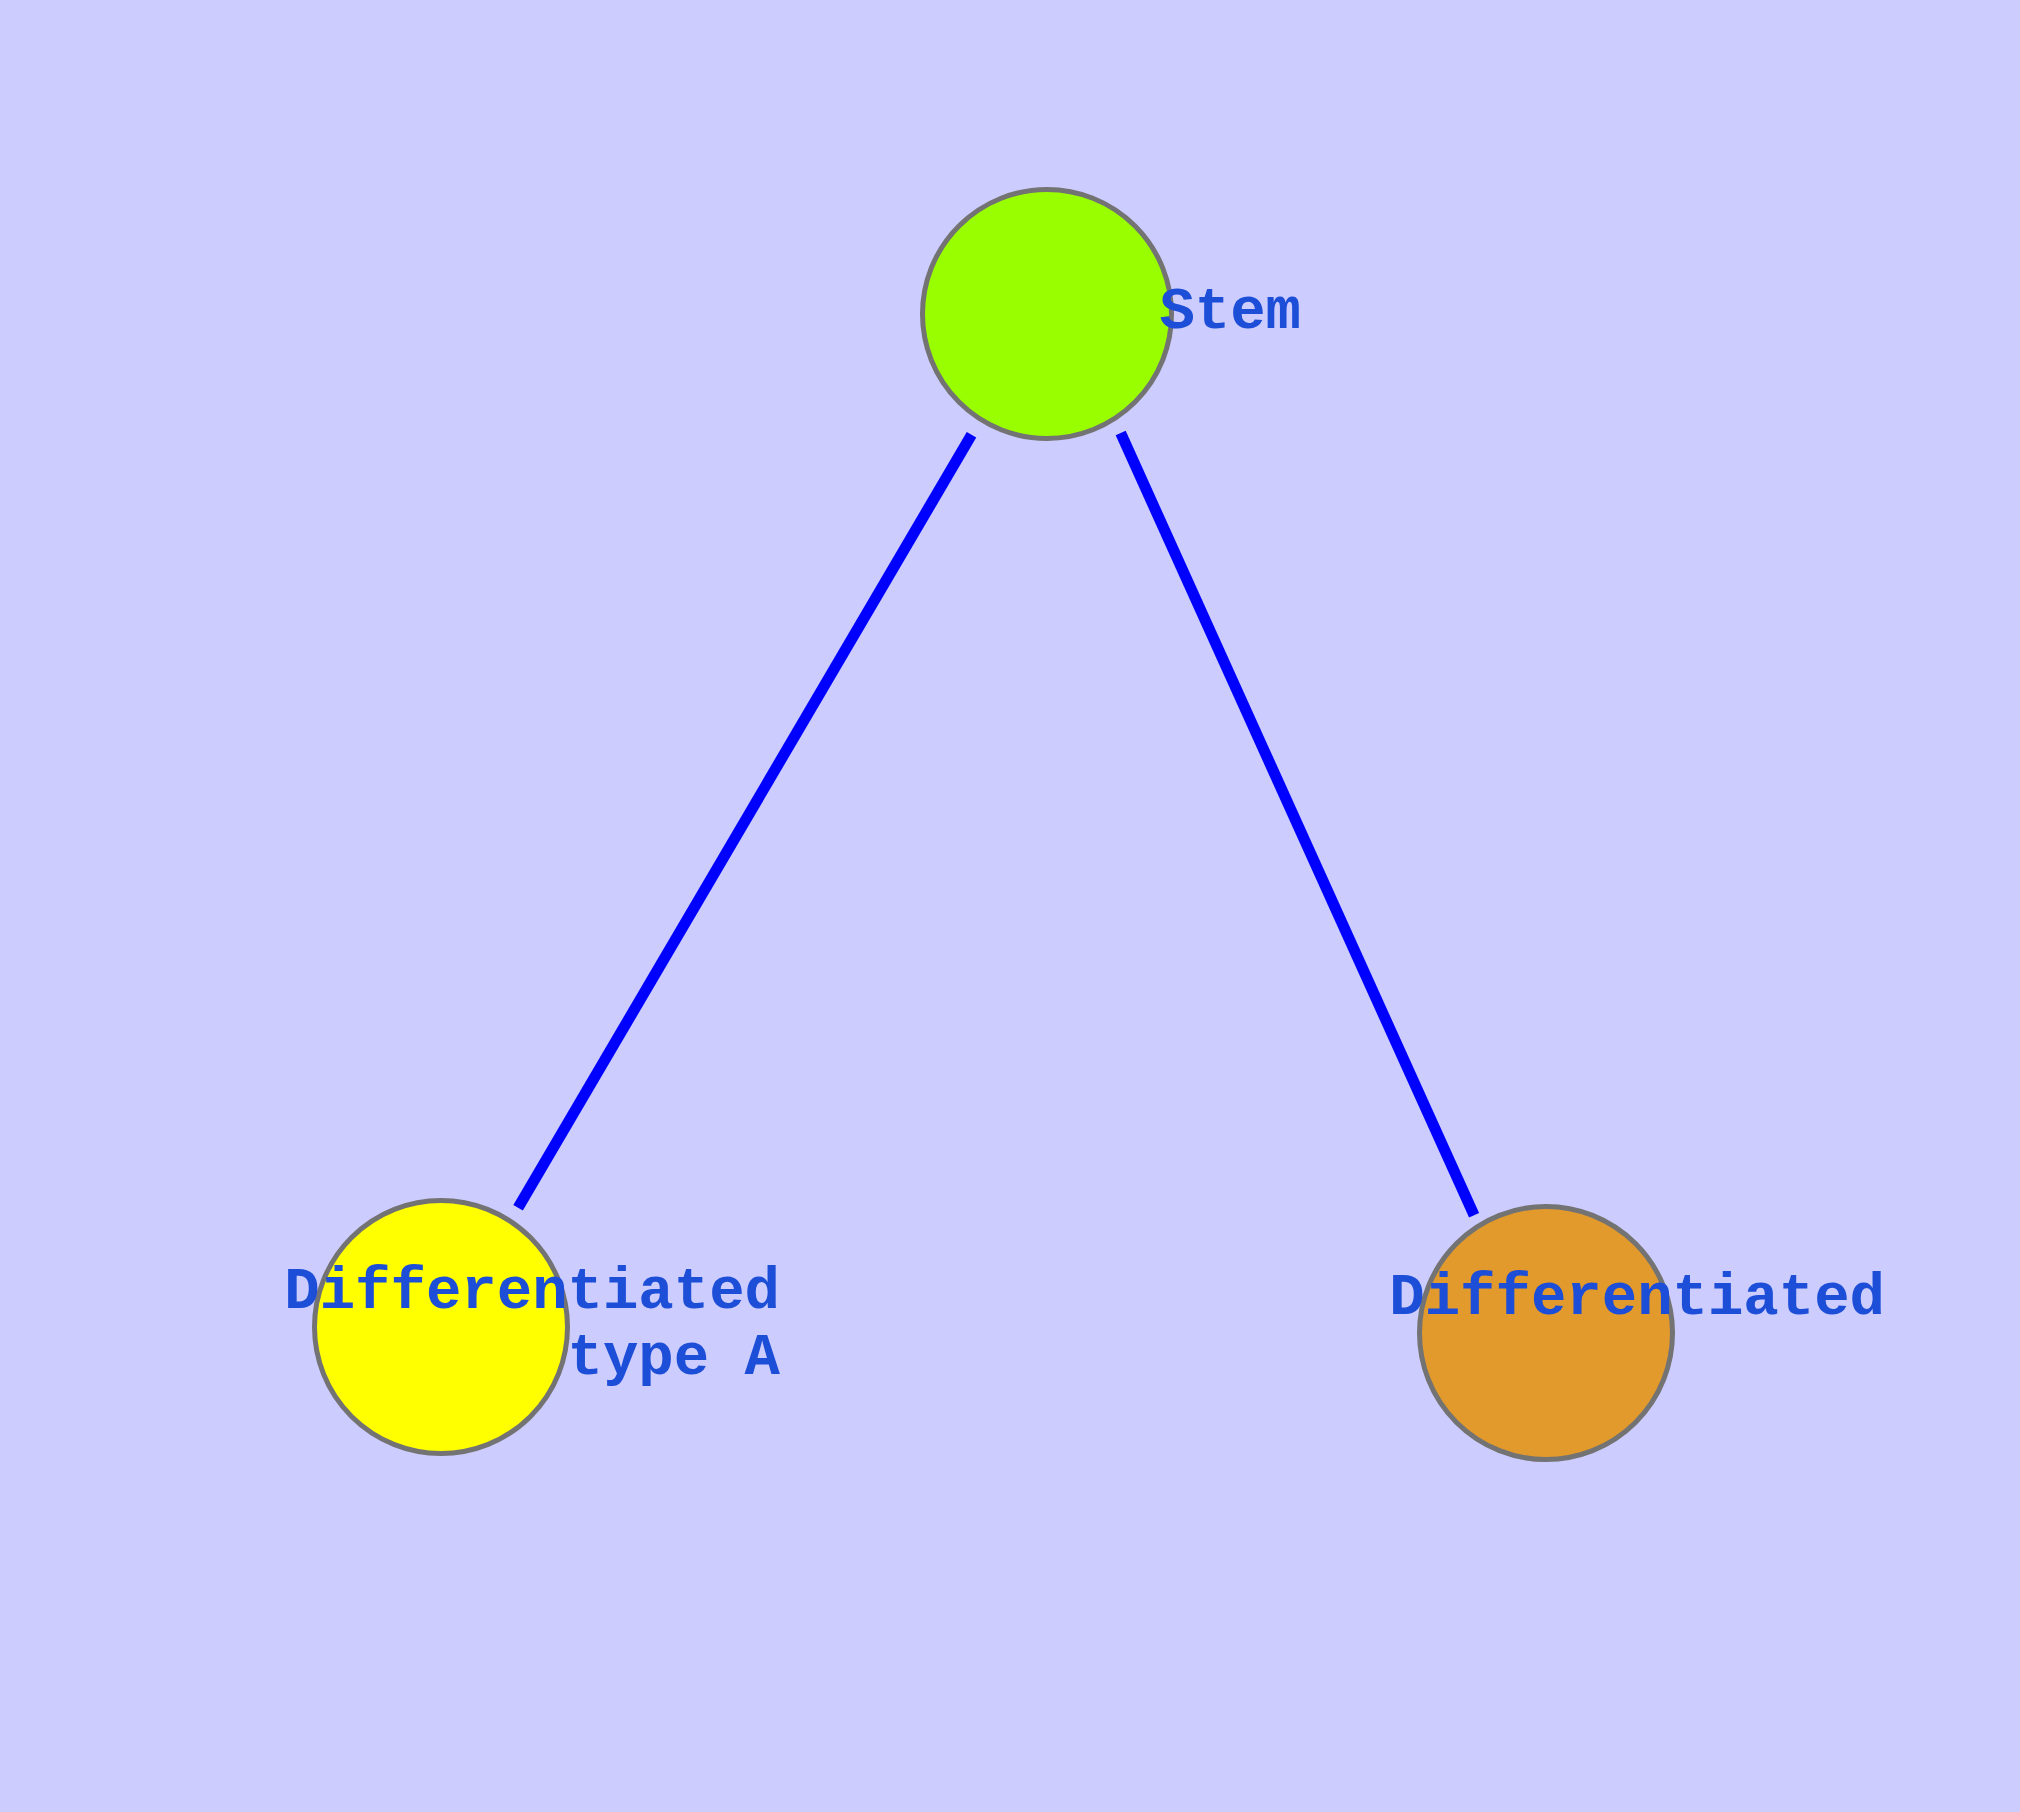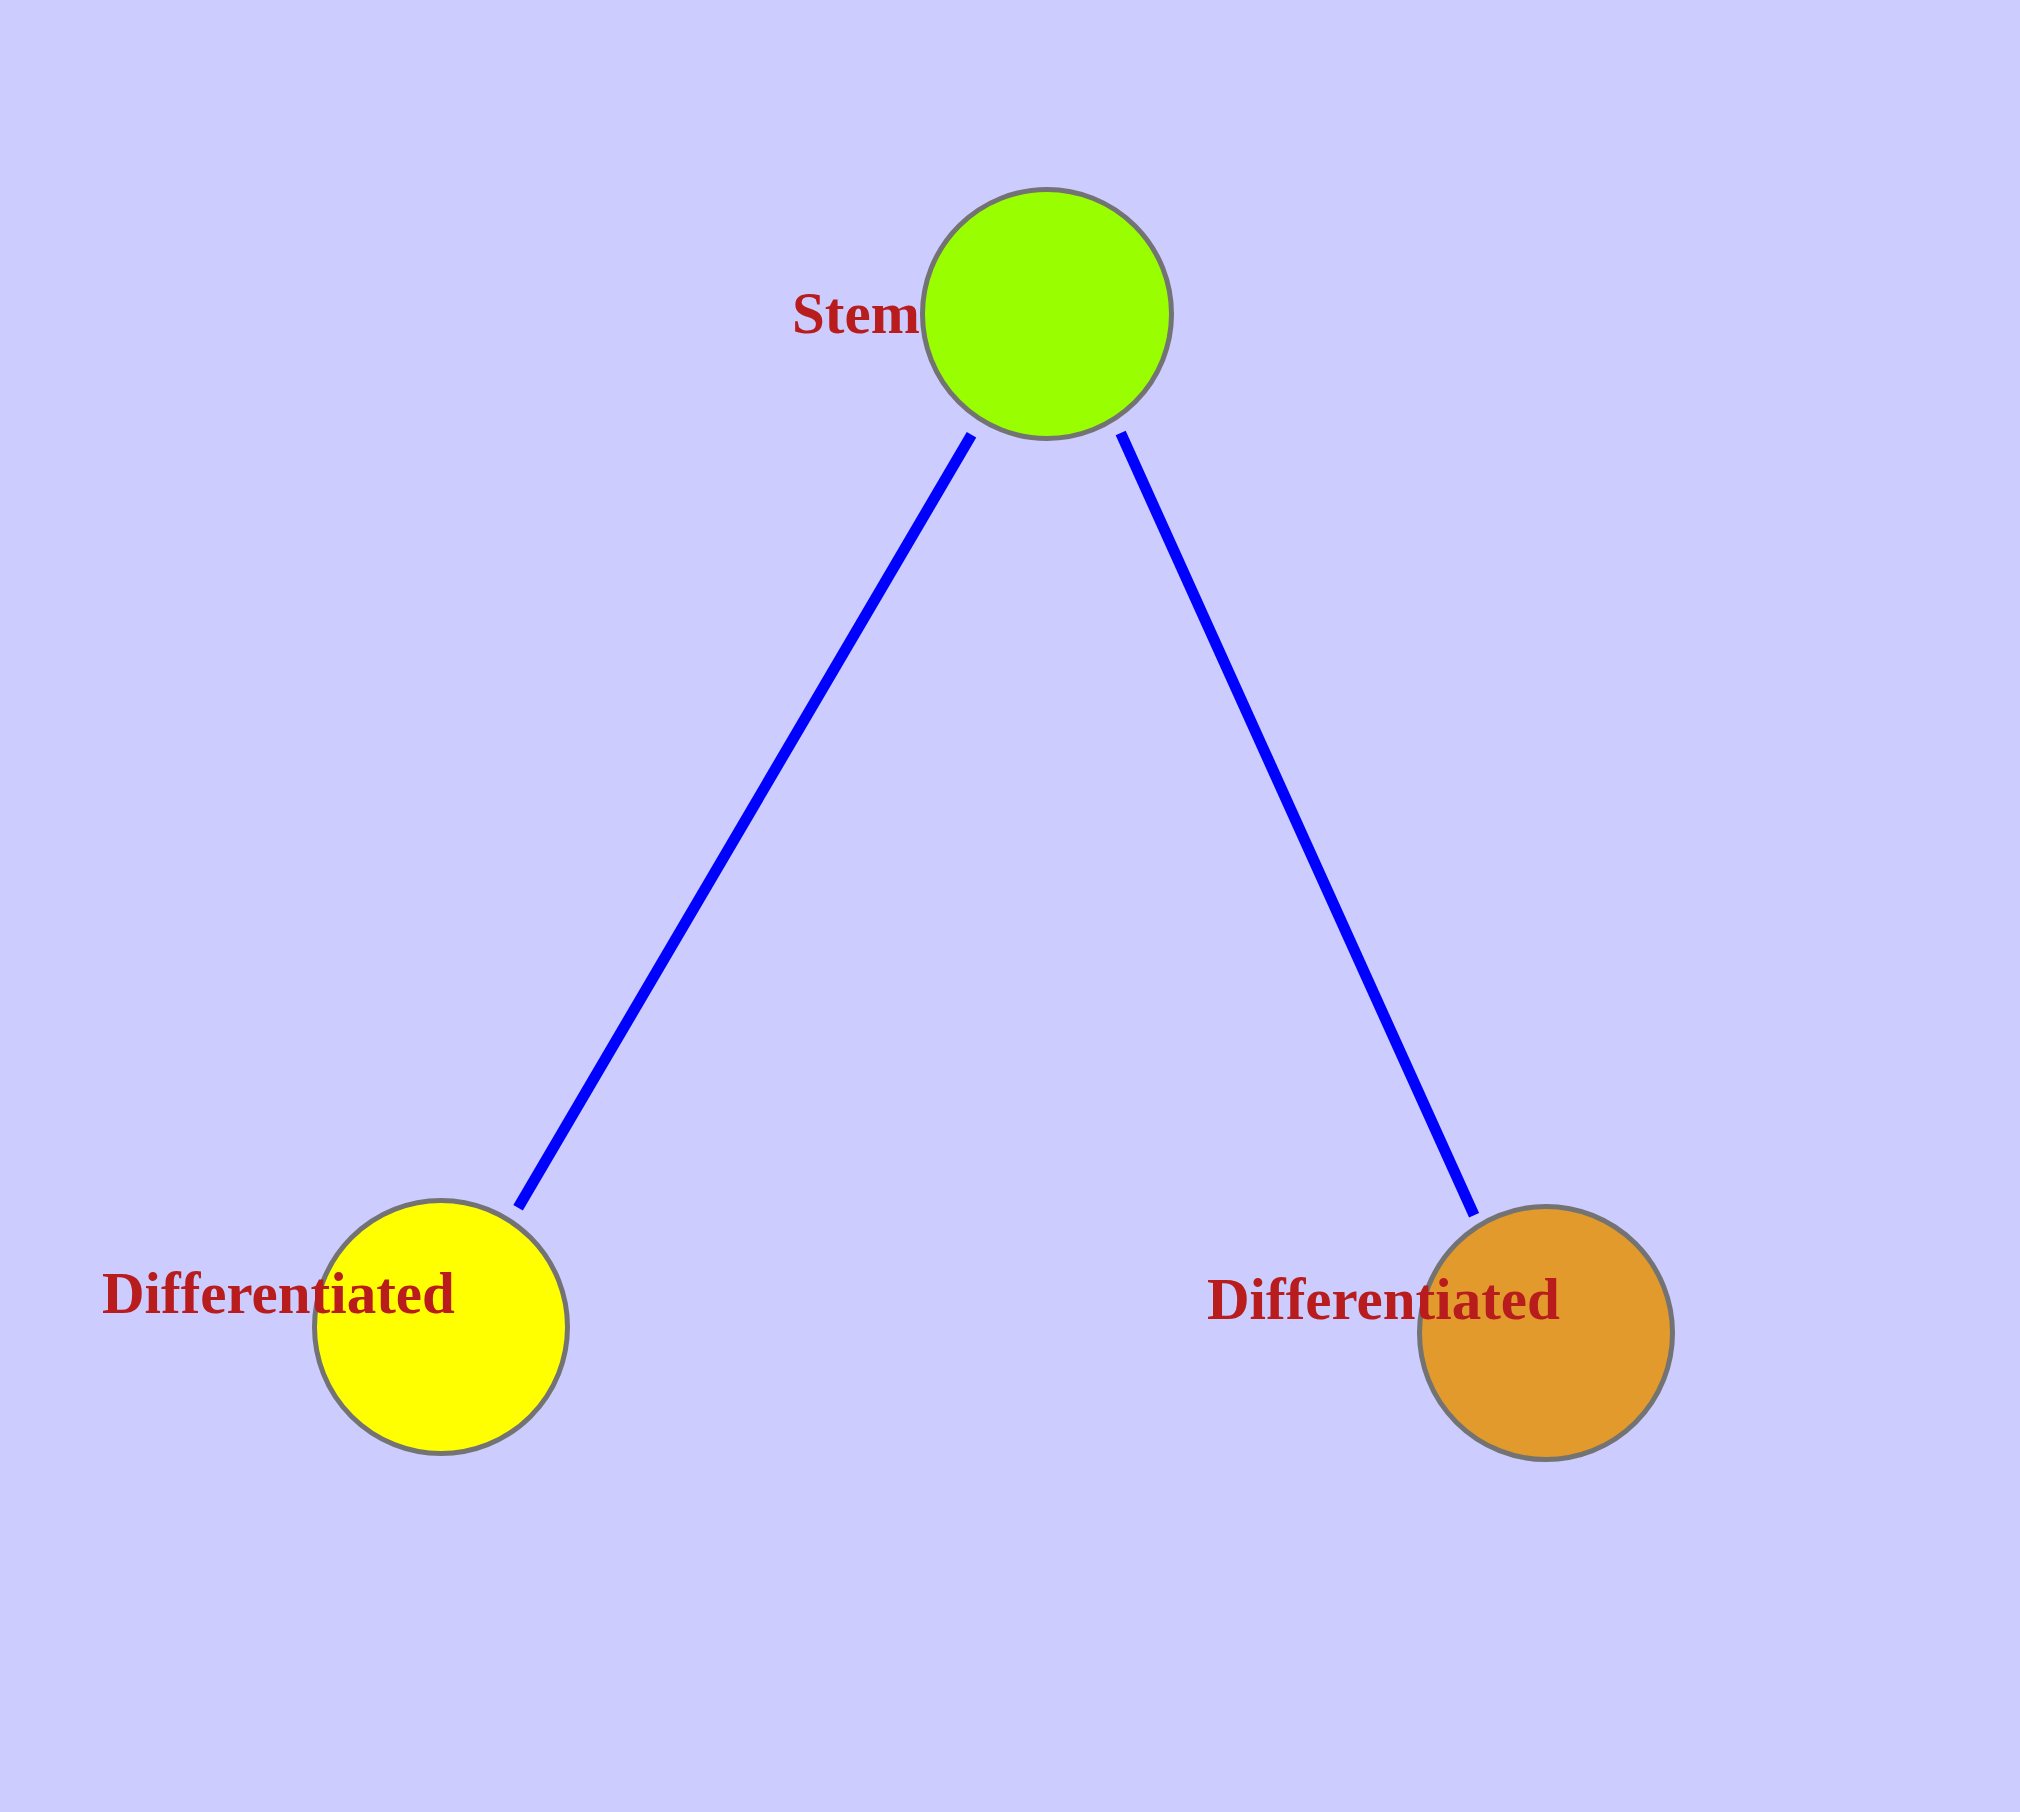--- a/index.html
+++ b/index.html
@@ -22,24 +22,24 @@
     width: 2021px;
     height: 1812px;
   }
   .node {
     position: absolute;
     border-radius: 50%;
     box-sizing: border-box;
   }
   .node-label {
     position: absolute;
-    text-align: left;
-    font-family: Liberation Serif, serif;
+    text-align: right;
+    font-family: Liberation Mono, monospace;
     font-weight: bold;
-    color: #b91c1c;
+    color: #1d4ed8;
     white-space: nowrap;
     line-height: 1.12;
     pointer-events: none;
   }
   #node-stem {
     left: 920px;
     top: 187px;
     width: 254px;
     height: 254px;
     background: #99ff00;
@@ -93,20 +93,21 @@
   <div class="node" id="node-stem"></div>
   <div class="node" id="node-diff-a"></div>
   <div class="node" id="node-diff-b"></div>
 
   <div class="node-label" id="label-stem">
     <div>Stem</div>
   </div>
 
   <div class="node-label" id="label-diff-a">
     <div>Differentiated</div>
+    <div>type A</div>
   </div>
 
   <div class="node-label" id="label-diff-b">
     <div>Differentiated</div>
   </div>
 
 </div>
 
 
 </body></html>

